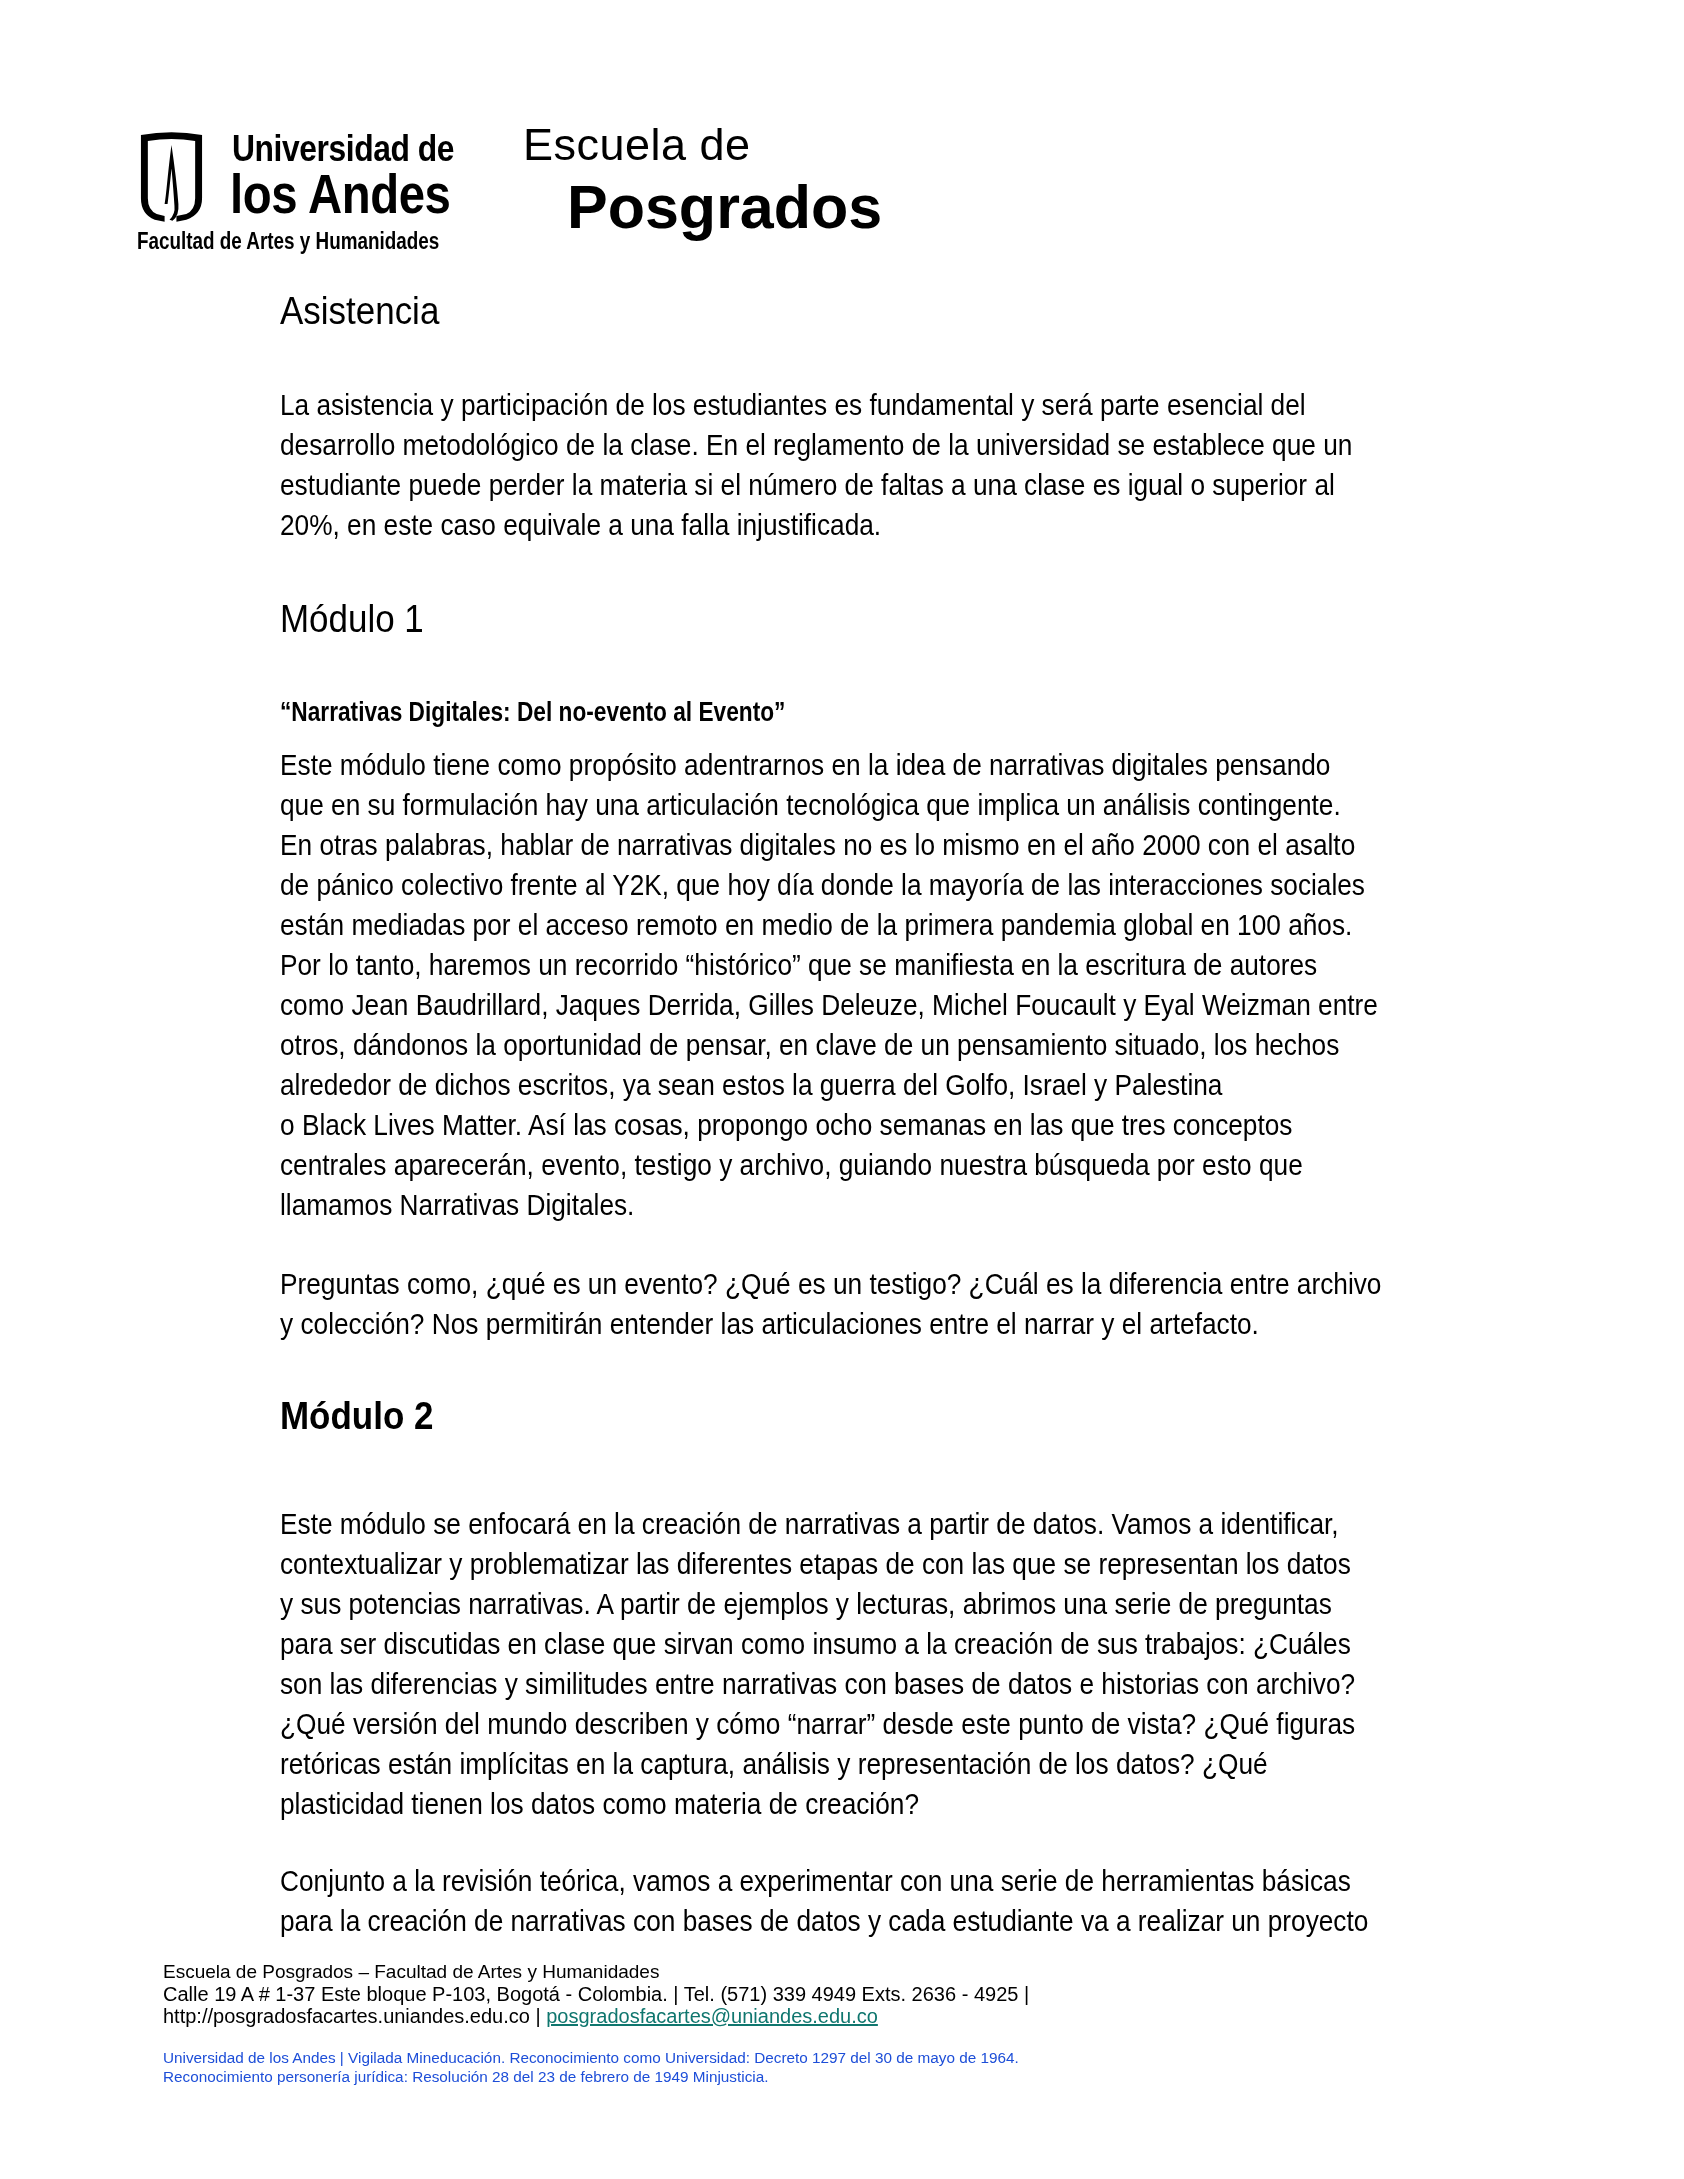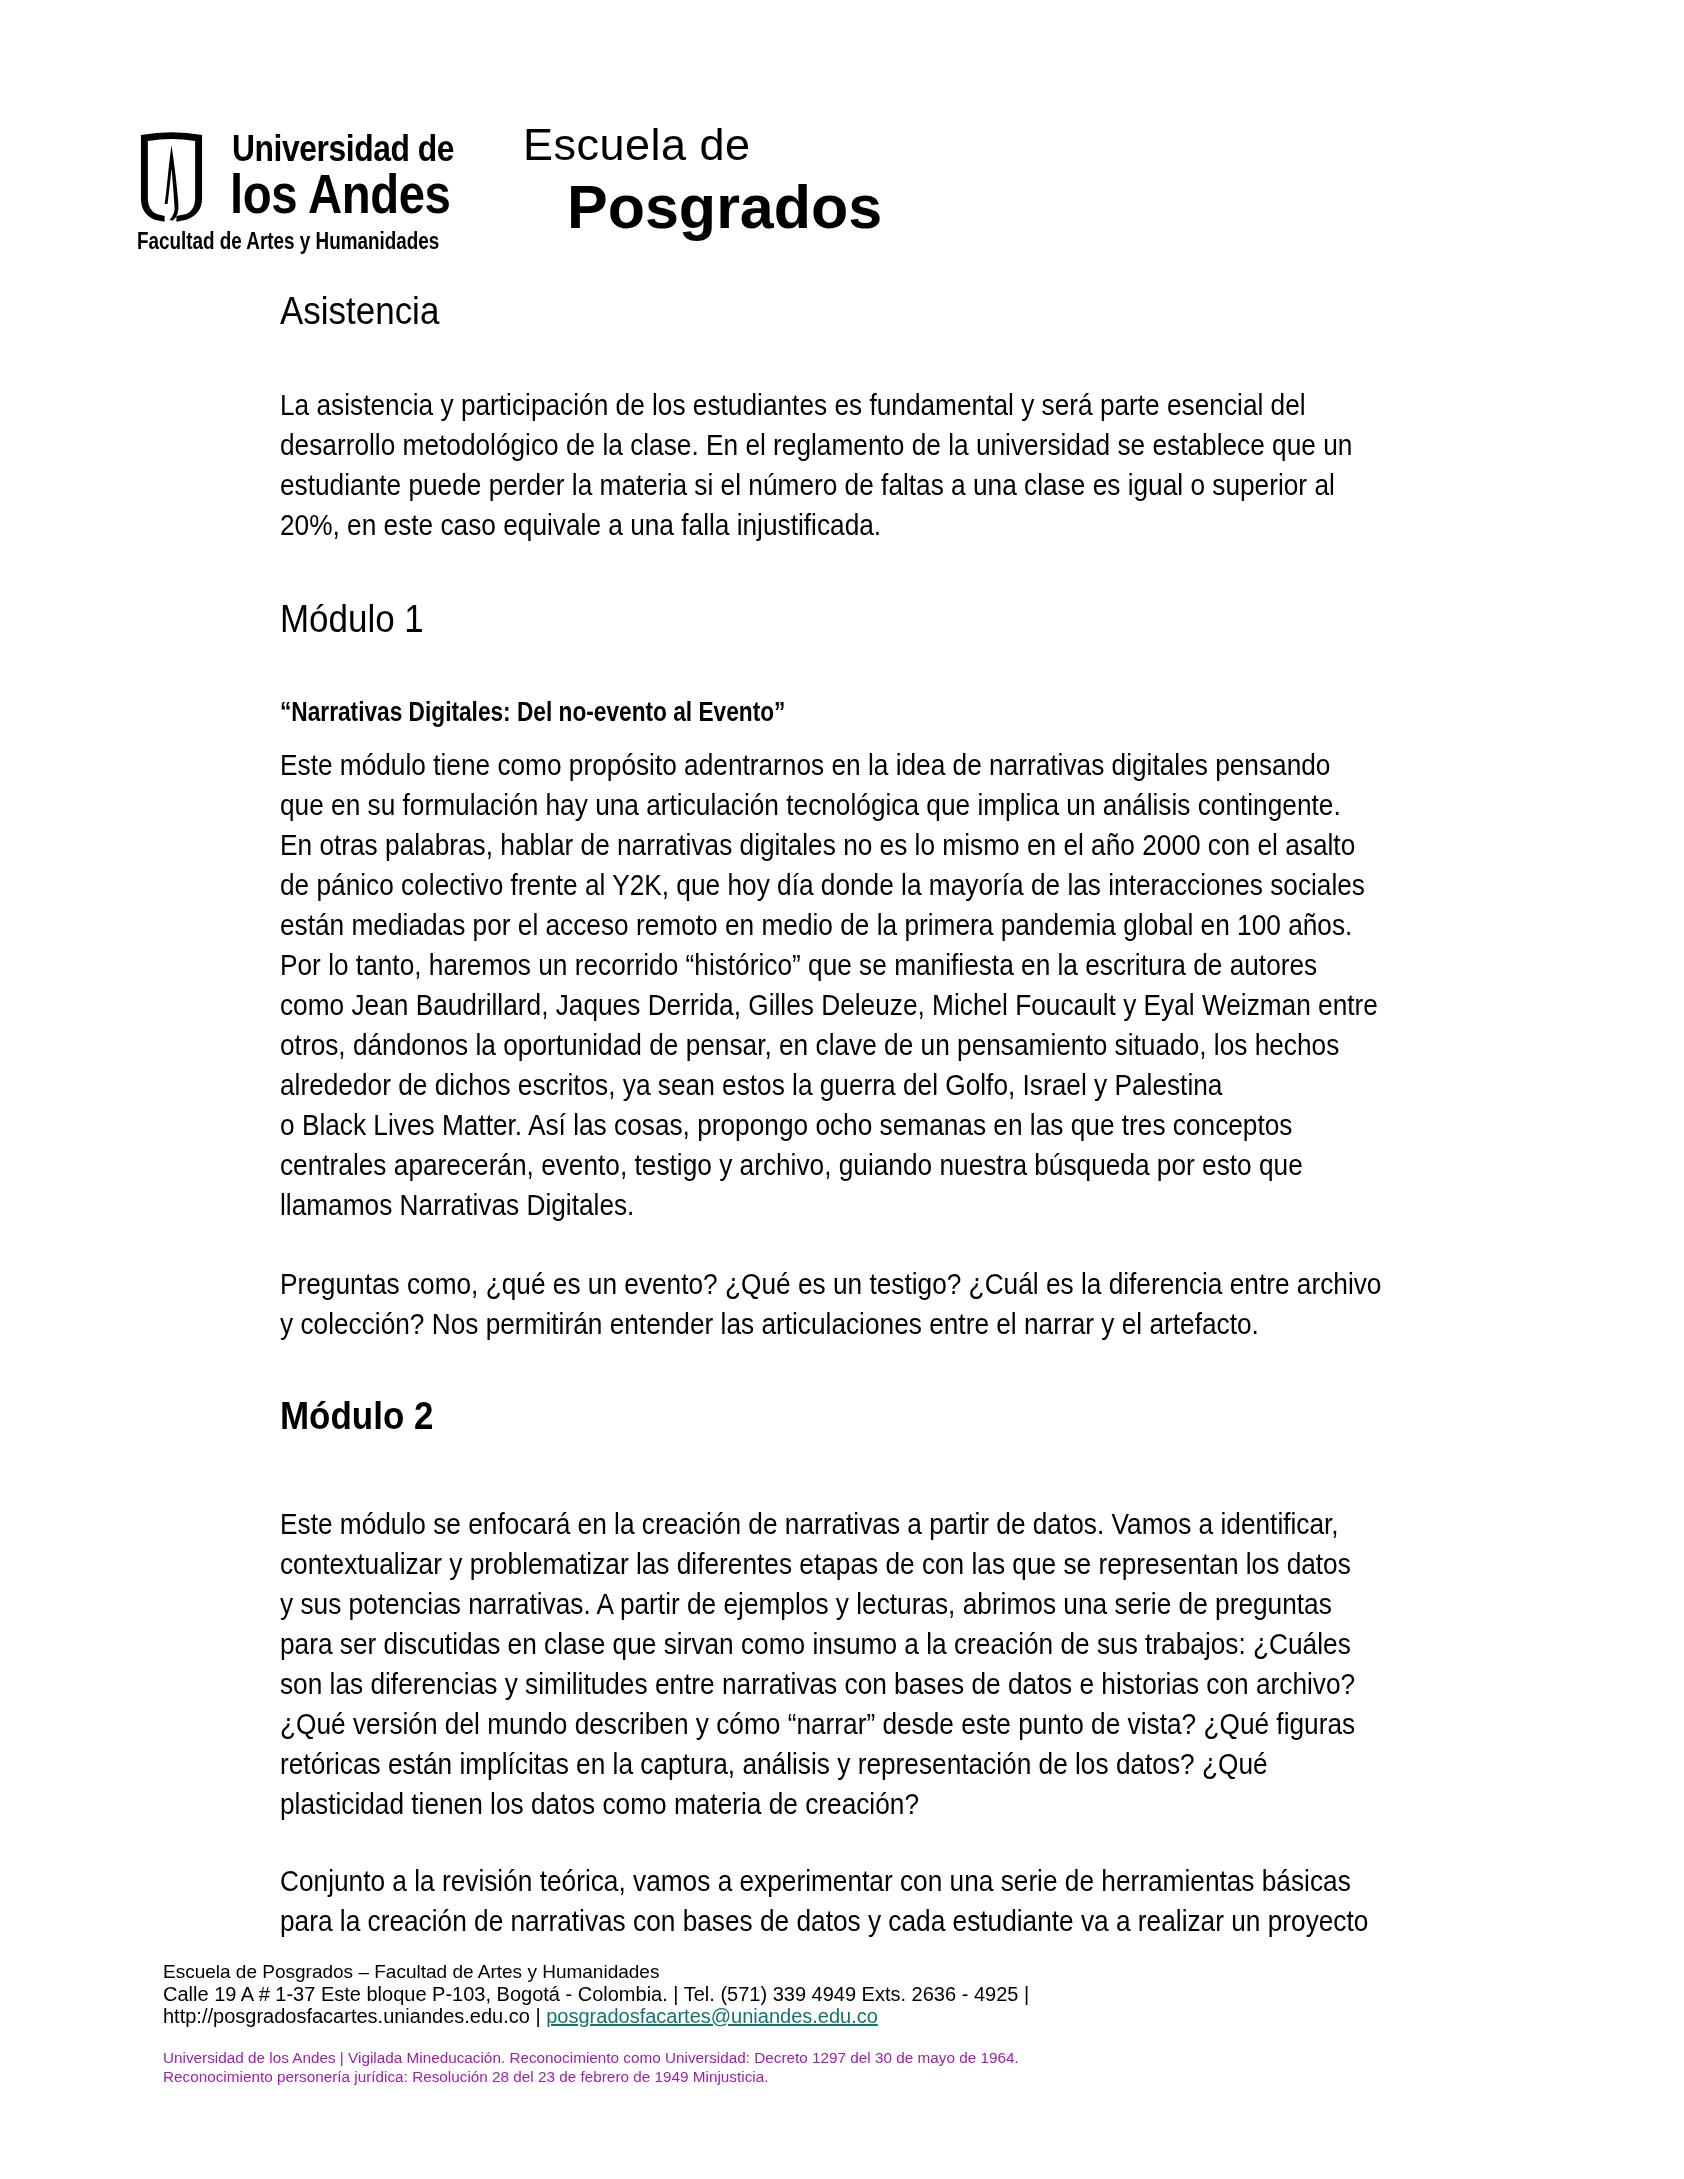--- a/index.html
+++ b/index.html
@@ -22,21 +22,21 @@
   .h2.bold { font-weight: bold; }
   .subtitle { position: absolute; left: 0; font-family: "Liberation Sans", sans-serif; font-size: 27px; font-weight: bold; line-height: 32px; white-space: nowrap; transform: scaleX(0.84); transform-origin: left top; }
   .para { position: absolute; left: 0; width: 1247px; font-family: "Liberation Sans", sans-serif; font-size: 29px; line-height: 40px; }
   .para .ln { display: block; white-space: nowrap; transform: scaleX(0.905); transform-origin: left top; }
 
   
   .footer { position: absolute; left: 163px; top: 1952px; font-family: "Liberation Sans", sans-serif; color: #000; }
   .footer .f-title { font-size: 19px; font-weight: normal; line-height: 22px; white-space: nowrap; margin-top: 9px; }
   .footer .f-line { font-size: 20px; line-height: 22px; white-space: nowrap; }
   .footer a { color: #0f766e; text-decoration: underline; }
-  .footer .legal { margin-top: 21px; font-size: 15.3px; line-height: 19px; color: #a21caf; white-space: nowrap; }
+  .footer .legal { margin-top: 21px; font-size: 15.3px; line-height: 19px; color: #1d4ed8; white-space: nowrap; }
 </style>
 </head>
 <body>
 
 <div class="page">
 
   <div class="logo-uniandes">
     <svg class="shield" viewBox="0 0 70 96" xmlns="http://www.w3.org/2000/svg">
       <path d="M4 6 Q35 0 66 6 L66 70 Q66 86 50 92 L40 94 L40 88 L50 86 Q59 82 59 70 L59 12 Q35 8 11 12 L11 70 Q11 82 20 86 L28 88 L28 94 L18 92 Q4 86 4 70 Z" fill="#000"></path>
       <path d="M35 16 Q33 30 30 60 Q29 70 28 76 L31 76 Q33 60 35 40 Q37 62 38 78 Q39 86 33 92 L36 93 Q43 88 42 76 Q40 50 35 16 Z" fill="#000"></path>

